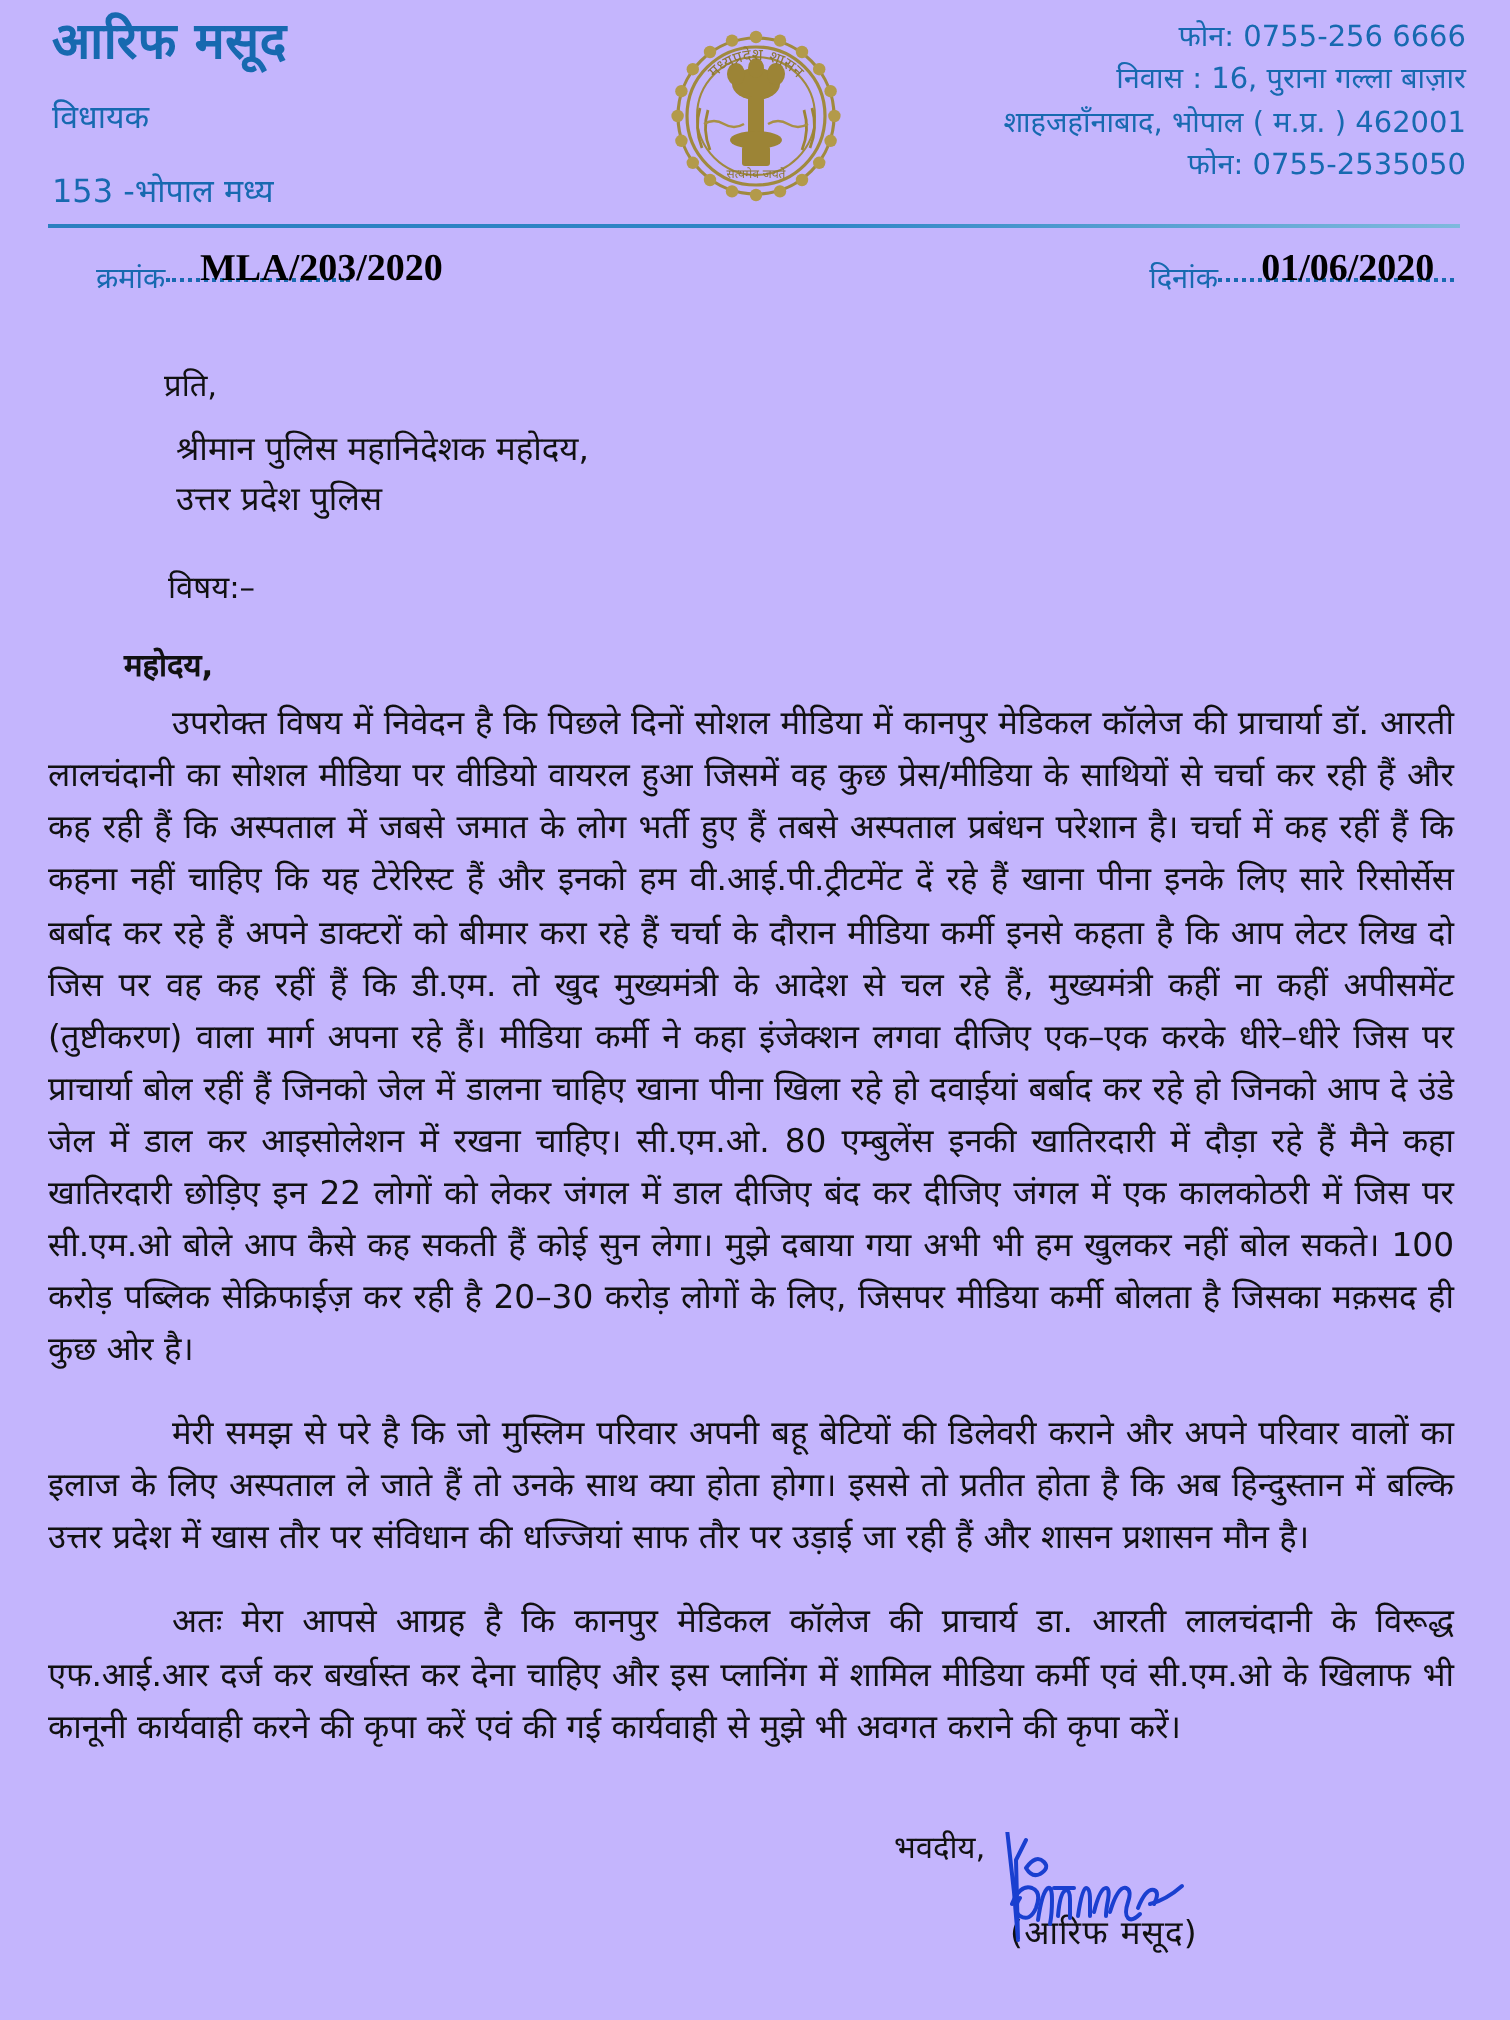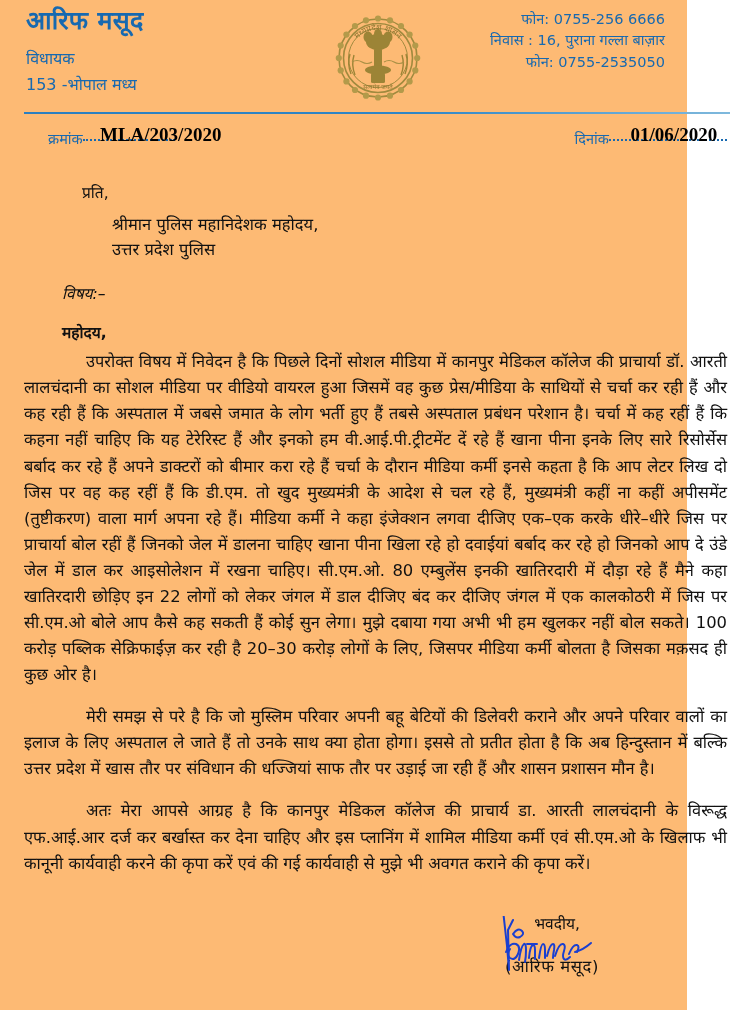--- a/index.html
+++ b/index.html
@@ -11,23 +11,23 @@
     width: 755px;
     height: 1010px;
     position: relative;
     font-family: "Liberation Sans", "DejaVu Sans", sans-serif;
     color: #111111;
     overflow: hidden;
   }
 
   .page {
     position: relative;
-    width: 687px;
+    width: 755px;
     height: 1010px;
-    background: #fdba74;
+    background: #c4b5fd;
     box-sizing: border-box;
   }
 
   
   .letterhead {
     position: relative;
     height: 112px;
     padding: 8px 24px 0 26px;
     box-sizing: border-box;
   }
@@ -52,21 +52,21 @@
     font-family: "DejaVu Sans", sans-serif;
     font-size: 16px;
     line-height: 1.45;
     margin-top: 12px;
     color: #1769b0;
   }
   .lh-const {
     font-family: "DejaVu Sans", sans-serif;
     font-size: 16px;
     line-height: 1.45;
-    margin-top: 3px;
+    margin-top: 14px;
     color: #1769b0;
   }
 
   
   .emblem-wrap {
     position: absolute;
     left: 330px;
     top: 10px;
     width: 96px;
     height: 96px;
@@ -149,41 +149,40 @@
     width: 755px;
   }
 
   .to-label {
     font-family: "DejaVu Sans", sans-serif;
     font-size: 15.5px;
     margin-left: 82px;
     line-height: 1.5;
   }
   .addressee {
-    margin-left: 112px;
+    margin-left: 88px;
     margin-top: 7px;
     font-family: "DejaVu Sans", sans-serif;
     font-size: 16.5px;
     line-height: 1.52;
   }
 
   .subject-row {
     margin-top: 20px;
     display: flex;
     align-items: flex-start;
   }
   .subject-label {
     width: 98px;
     flex: 0 0 98px;
-    padding-left: 62px;
+    padding-left: 84px;
     box-sizing: border-box;
     font-family: "DejaVu Sans", sans-serif;
     font-size: 15.5px;
     line-height: 1.6;
-    font-style: italic;
   }
   .subject-text {
     flex: 1 1 auto;
     padding-right: 28px;
     font-family: "DejaVu Sans", sans-serif;
     font-weight: bold;
     font-size: 16.5px;
     line-height: 1.62;
     text-align: justify;
     text-justify: inter-word;
@@ -219,21 +218,21 @@
   .sign-inner {
     position: absolute;
     right: 88px;
     top: 0;
     width: 230px;
     text-align: center;
   }
   .sign-yours {
     font-family: "DejaVu Sans", sans-serif;
     font-size: 15.5px;
-    text-align: center;
+    text-align: left;
     margin-left: 10px;
   }
   .sign-graphic {
     position: absolute;
     left: 14px;
     top: 4px;
     width: 200px;
     height: 62px;
   }
   .sign-name {
@@ -314,20 +313,21 @@
         <text font-size="8" fill="#8d7731" font-family="DejaVu Sans, sans-serif">
           <textPath href="#emb-arc" startOffset="50%" text-anchor="middle">मध्यप्रदेश शासन</textPath>
         </text>
         <text x="48" y="79" font-size="6" fill="#8d7731" text-anchor="middle" font-family="DejaVu Sans, sans-serif">सत्यमेव जयते</text>
       </svg>
     </div>
 
     <div class="lh-right">
       <div>फोन: 0755-256 6666</div>
       <div>निवास : 16, पुराना गल्ला बाज़ार</div>
+      <div>शाहजहाँनाबाद, भोपाल ( म.प्र. ) 462001</div>
       <div>फोन: 0755-2535050</div>
     </div>
 
     <div class="lh-rule"></div>
   </div>
 
   <div class="refline">
     <div class="ref-block">
       <span class="leader-label">क्रमांक</span><span class="leader-dots ref-dots"></span>
       <span class="leader-value ref-value">MLA/203/2020</span>

